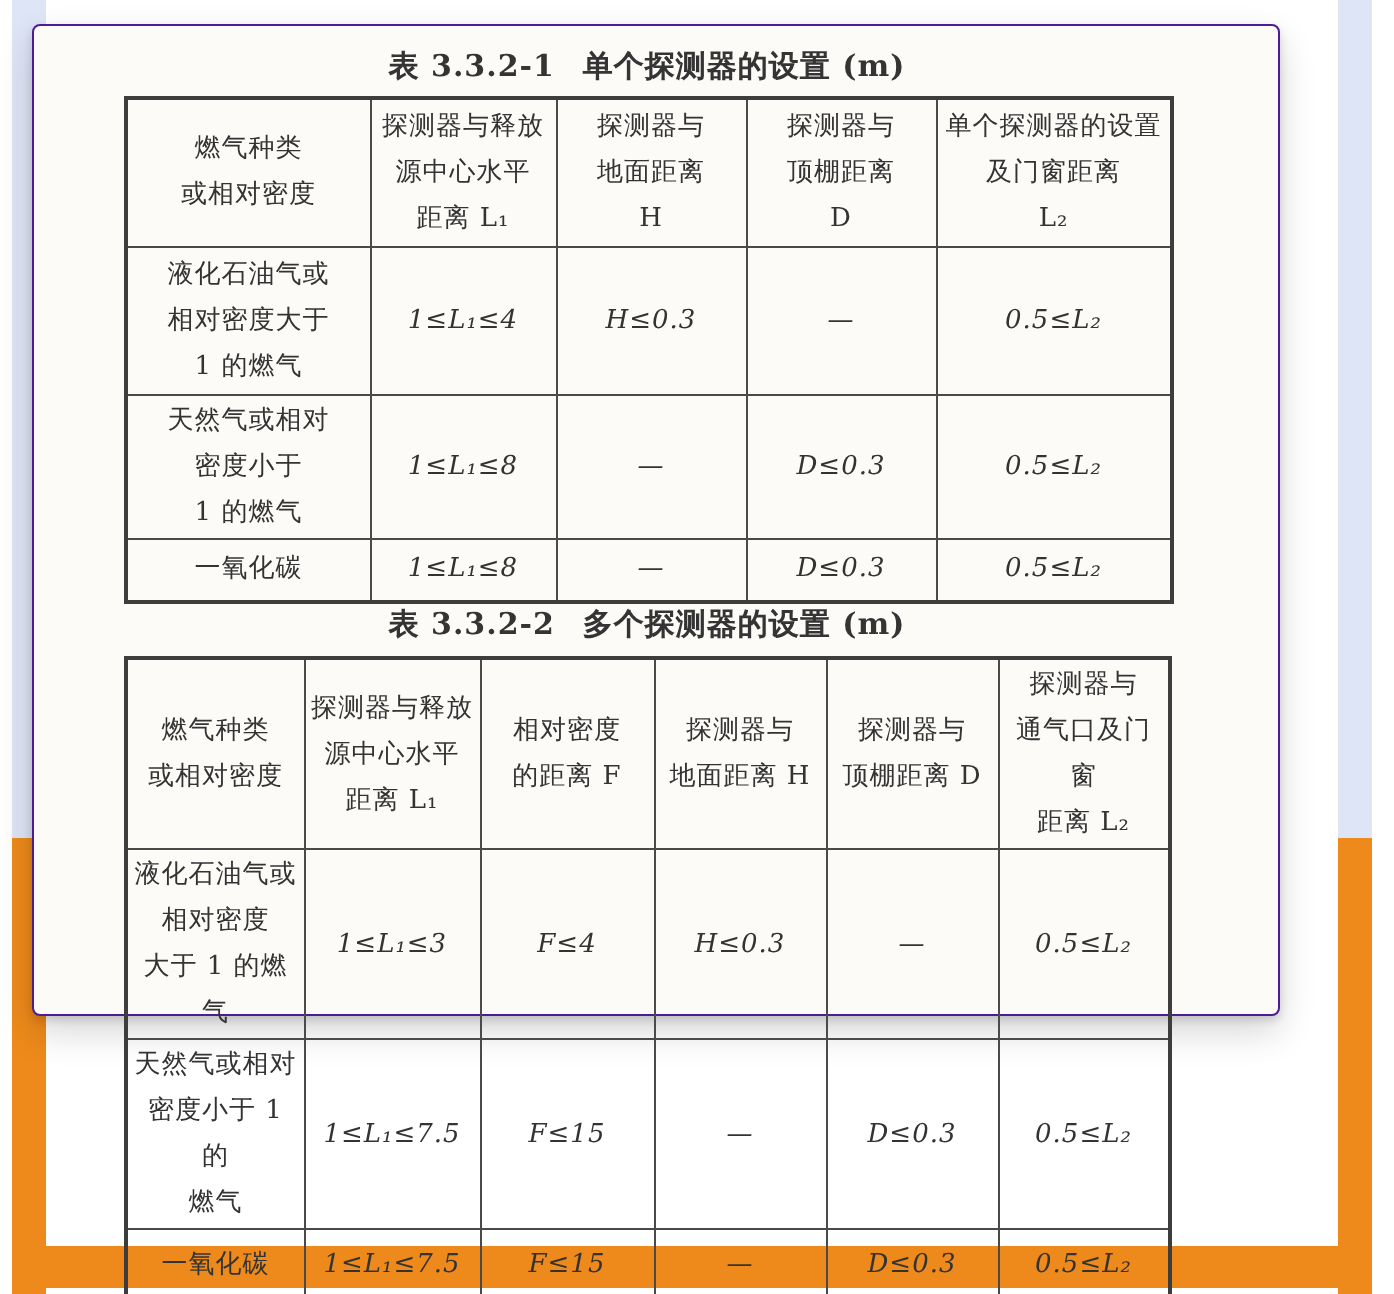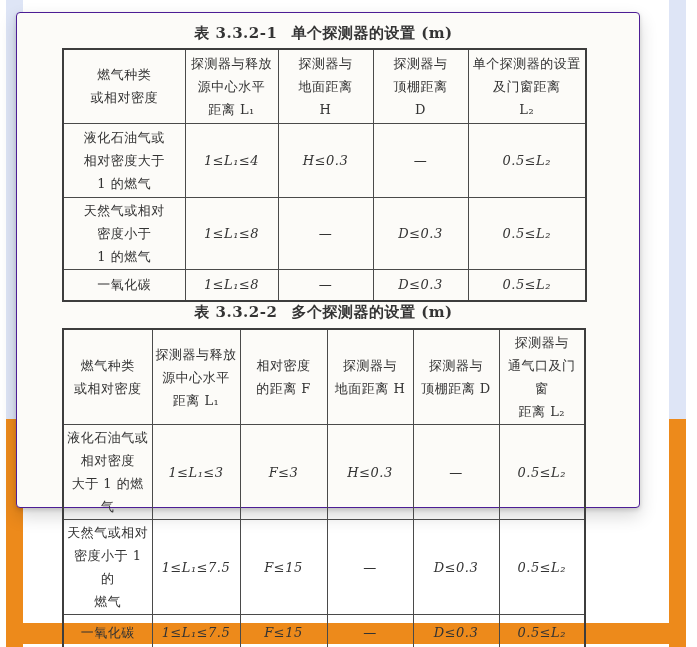--- a/index.html
+++ b/index.html
@@ -155,21 +155,21 @@
 顶棚距离 D</th>
       <th class="lines">探测器与
 通气口及门窗
 距离 L₂</th>
     </tr>
     <tr class="r0">
       <td class="lines">液化石油气或
 相对密度
 大于 1 的燃气</td>
       <td class="val">1≤L₁≤3</td>
-      <td class="val">F≤3</td>
+      <td class="val">F≤4</td>
       <td class="val">H≤0.3</td>
       <td class="val">—</td>
       <td class="val">0.5≤L₂</td>
     </tr>
     <tr class="r1">
       <td class="lines">天然气或相对
 密度小于 1 的
 燃气</td>
       <td class="val">1≤L₁≤7.5</td>
       <td class="val">F≤15</td>

